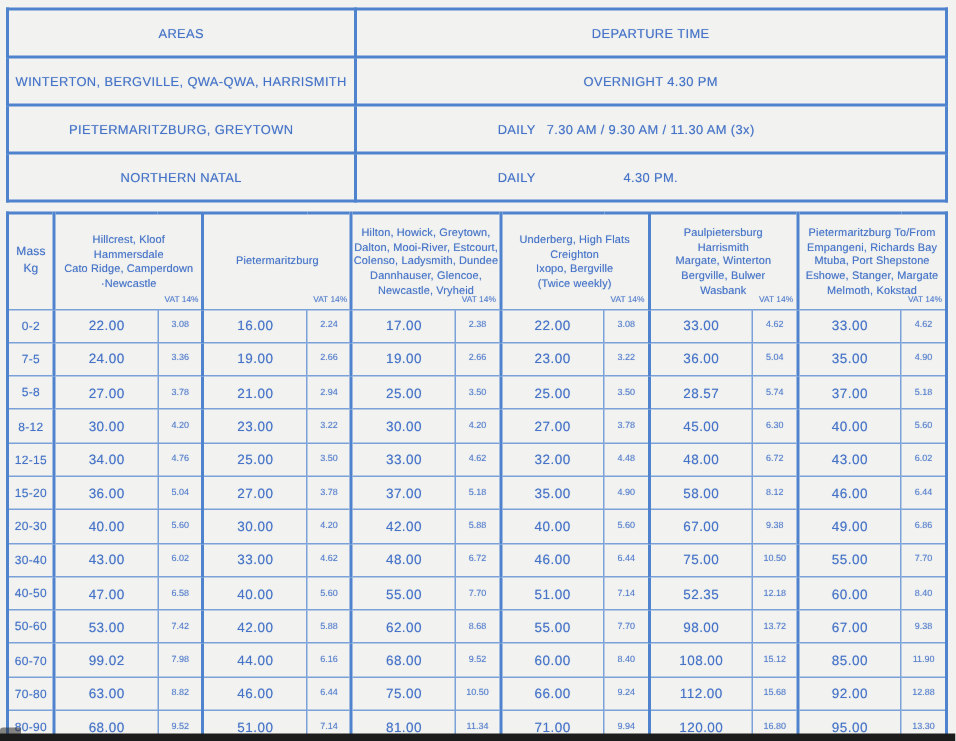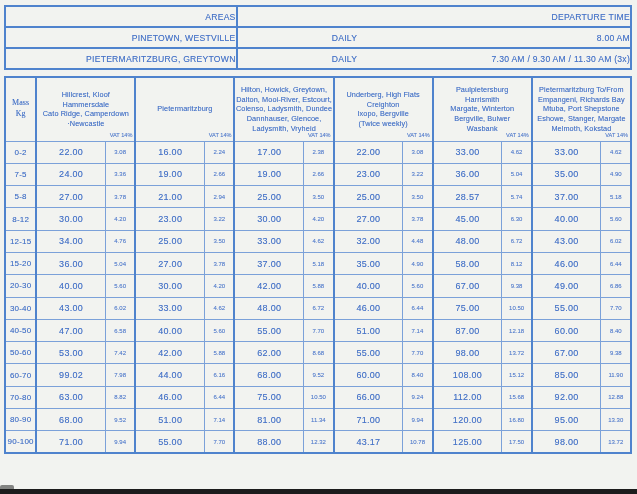--- a/index.html
+++ b/index.html
@@ -33,44 +33,43 @@
     color: var(--ink);
     text-shadow: 0 0 0.6px rgba(70, 115, 200, 0.5);
     overflow: hidden;
     white-space: nowrap;
   }
 
   
   .schedule { border: 2px solid var(--border-strong); }
   .schedule td, .schedule th {
     border: 2px solid var(--border-strong);
-    height: 21px;
+    height: 32px;
     font-size: 8.6px;
     letter-spacing: 0.25px;
-    text-align: right;
   }
   .schedule .dep-cell { position: relative; }
   .schedule .freq {
     position: absolute;
     left: 24%; top: 50%;
     transform: translateY(-50%);
   }
 
   
   .rates { margin-top: 6px; border: 2px solid var(--border-strong); }
   .rates td, .rates th { border: 1px solid var(--border); }
   .rates th {
     height: 64px;
     font-size: 7.3px;
     line-height: 1.32;
     letter-spacing: 0.1px;
     position: relative;
     white-space: normal;
   }
-  .rates th.mass-h { font-size: 8px; line-height: 1.35; font-family: Liberation Serif, serif; }
+  .rates th.mass-h { font-size: 8px; line-height: 1.35; }
   .rates .vat-label {
     position: absolute;
     right: 2px; bottom: 1px;
     font-size: 5.6px;
     letter-spacing: 0;
     color: var(--ink-soft);
   }
   .rates td { height: 22.3px; }
   .rates td.mass { font-size: 8px; letter-spacing: 0.2px; }
   .rates td.val { font-size: 9px; letter-spacing: 0.3px; }
@@ -103,26 +102,30 @@
       <col style="width:63%">
     </colgroup>
     <thead>
       <tr>
         <th>AREAS</th>
         <th>DEPARTURE TIME</th>
       </tr>
     </thead>
     <tbody>
         <tr>
-          <td>PINETOWN, WESTVILLE</td>
-          <td class="dep-cell"><span class="freq">DAILY</span><span>8.00 AM</span></td>
+          <td>WINTERTON, BERGVILLE, QWA-QWA, HARRISMITH</td>
+          <td class="dep-cell"><span>OVERNIGHT 4.30 PM</span></td>
         </tr>
         <tr>
           <td>PIETERMARITZBURG, GREYTOWN</td>
           <td class="dep-cell"><span class="freq">DAILY</span><span>7.30 AM / 9.30 AM / 11.30 AM (3x)</span></td>
+        </tr>
+        <tr>
+          <td>NORTHERN NATAL</td>
+          <td class="dep-cell"><span class="freq">DAILY</span><span>4.30 PM.</span></td>
         </tr>
       </tbody>
   </table>
 
   <table class="rates">
     <colgroup>
         <col style="width: 5%;">
         <col style="width: 11.05%;">
         <col style="width: 4.78%;">
         <col style="width: 11.05%;">
@@ -151,21 +154,21 @@
           </th>
           <th class="gstart" colspan="2">
             <div>Pietermaritzburg</div>
             <span class="vat-label">VAT 14%</span>
           </th>
           <th class="gstart" colspan="2">
             <div>Hilton, Howick, Greytown,</div>
             <div>Dalton, Mooi-River, Estcourt,</div>
             <div>Colenso, Ladysmith, Dundee</div>
             <div>Dannhauser, Glencoe,</div>
-            <div>Ladysmith, Vryheid</div>
+            <div>Newcastle, Vryheid</div>
             <span class="vat-label">VAT 14%</span>
           </th>
           <th class="gstart" colspan="2">
             <div>Underberg, High Flats</div>
             <div>Creighton</div>
             <div>Ixopo, Bergville</div>
             <div>(Twice weekly)</div>
             <span class="vat-label">VAT 14%</span>
           </th>
           <th class="gstart" colspan="2">
@@ -310,21 +313,21 @@
         <tr>
           <td class="mass">40-50</td>
           <td class="val gstart">47.00</td>
           <td class="vat">6.58</td>
           <td class="val gstart">40.00</td>
           <td class="vat">5.60</td>
           <td class="val gstart">55.00</td>
           <td class="vat">7.70</td>
           <td class="val gstart">51.00</td>
           <td class="vat">7.14</td>
-          <td class="val gstart">87.00</td>
+          <td class="val gstart">52.35</td>
           <td class="vat">12.18</td>
           <td class="val gstart">60.00</td>
           <td class="vat">8.40</td>
         </tr>
         <tr>
           <td class="mass">50-60</td>
           <td class="val gstart">53.00</td>
           <td class="vat">7.42</td>
           <td class="val gstart">42.00</td>
           <td class="vat">5.88</td>

